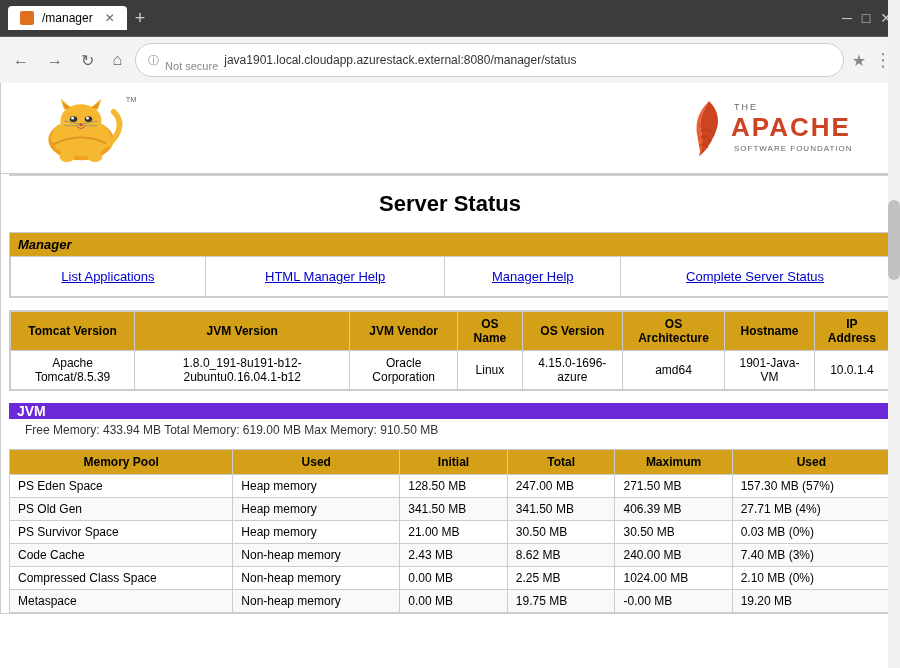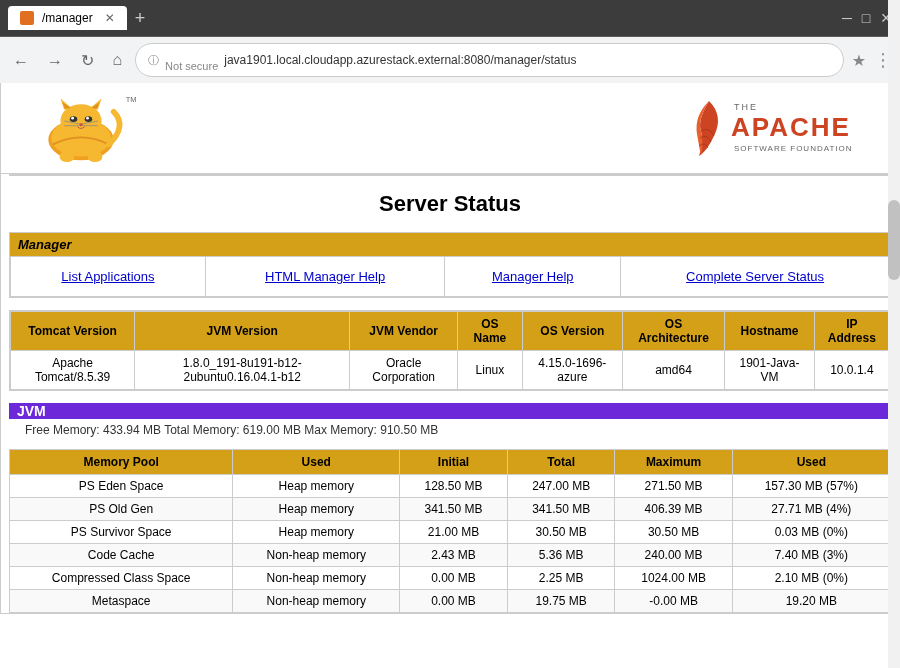--- a/index.html
+++ b/index.html
@@ -42,21 +42,21 @@
     .info-table td { border: 1px solid #ccc; padding: 5px 8px; text-align: center; font-size: 12px; }
 
     
     .jvm-header { background: #6d28d9; color: #fff; font-weight: bold; padding: 0 8px; font-size: 14px; margin: 0 8px 0 8px; }
     .jvm-memory-info { padding: 4px 8px; font-size: 12px; color: #333; margin: 0 8px 8px 16px; }
 
     
     .memory-section { margin: 0 8px; }
     .memory-table { width: 100%; border-collapse: collapse; }
     .memory-table th { background: #d4a017; color: #000; font-weight: bold; border: 1px solid #ccc; padding: 5px 8px; text-align: center; font-size: 12px; }
-    .memory-table td { border: 1px solid #ccc; padding: 4px 8px; text-align: center; font-size: 12px; }
+    .memory-table td { border: 1px solid #ccc; padding: 4px 8px; font-size: 12px; }
     .memory-table tr:nth-child(even) td { background: #f9f9f9; }
     .page-wrapper { position: relative; }
   </style>
 </head>
 <body>
 
 <div class="browser-chrome">
   <div class="title-bar">
     <div class="tab">
       <div class="tab-icon" style="background:#e07020; border-radius:2px; width:14px; height:14px;"></div>
@@ -239,21 +239,21 @@
             <td>Heap memory</td>
             <td>21.00 MB</td>
             <td>30.50 MB</td>
             <td>30.50 MB</td>
             <td>0.03 MB (0%)</td>
           </tr>
           <tr>
             <td>Code Cache</td>
             <td>Non-heap memory</td>
             <td>2.43 MB</td>
-            <td>5.36 MB</td>
+            <td>8.62 MB</td>
             <td>240.00 MB</td>
             <td>7.40 MB (3%)</td>
           </tr>
           <tr>
             <td>Compressed Class Space</td>
             <td>Non-heap memory</td>
             <td>0.00 MB</td>
             <td>2.25 MB</td>
             <td>1024.00 MB</td>
             <td>2.10 MB (0%)</td>

